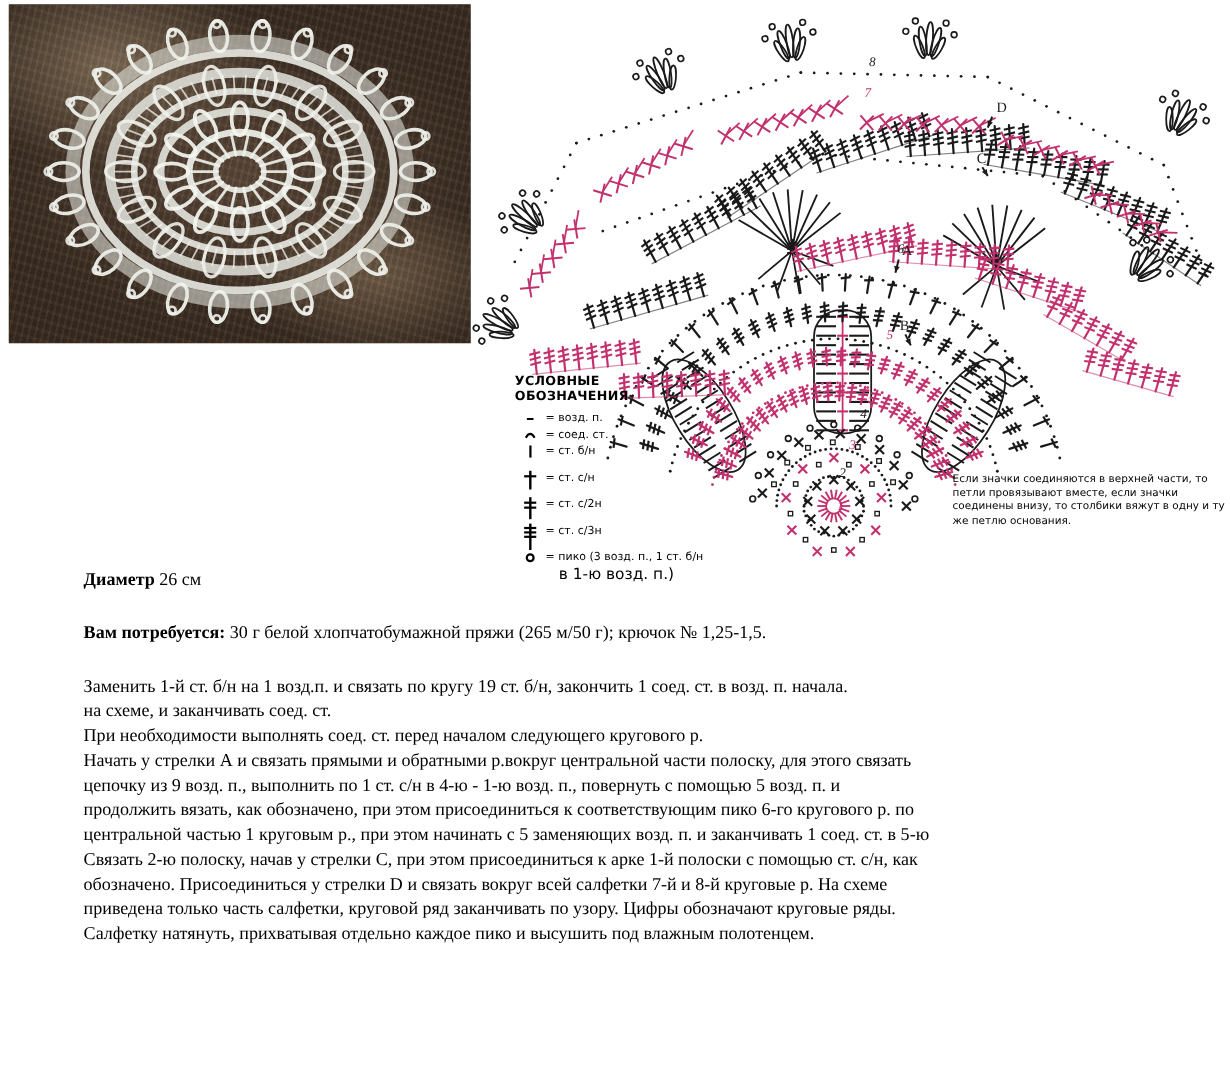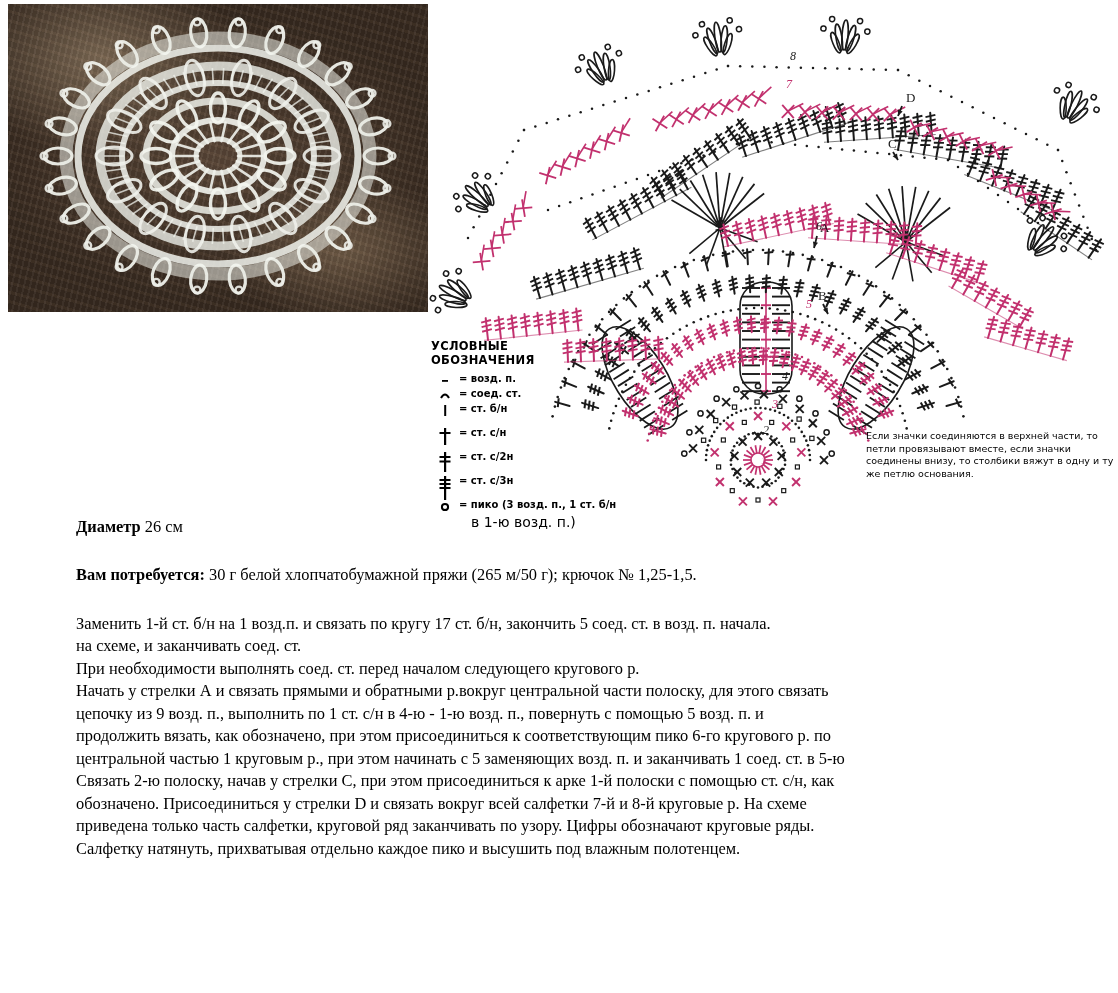--- a/index.html
+++ b/index.html
@@ -51,38 +51,38 @@
     top: 0px;
     width: 690px;
     height: 512px;
     background: #ffffff;
   }
   #diagram-svg { position: absolute; inset: 0; }
 
   
   #legend-block {
     position: absolute;
-    left: 431px;
+    left: 468px;
     top: 340px;
     width: 215px;
     font-family: "DejaVu Sans", sans-serif;
   }
   #legend-title {
     font-size: 11.5px;
     font-weight: bold;
     line-height: 1.18;
     letter-spacing: 0.3px;
     color: #000;
     text-transform: uppercase;
     margin-bottom: 6px;
   }
   .legend-row {
     display: flex;
+    align-items: center;
     min-height: 13px;
-    font-weight: bold;
   }
   .legend-row.spaced { margin-top: 9px; }
   .legend-sym {
     width: 28px;
     flex: 0 0 28px;
     text-align: center;
     position: relative;
     height: 15px;
   }
   .legend-txt {
@@ -2438,21 +2438,21 @@
     <span class="lbl">Диаметр</span>
     <span>26 см</span>
   </p>
 
   <p class="para" id="p-materials">
     <span class="lbl">Вам потребуется:</span>
     <span>30 г белой хлопчатобумажной пряжи (265 м/50 г); крючок № 1,25-1,5.</span>
   </p>
 
   <p class="para" id="p-work">
-    <span class="line">Заменить 1-й ст. б/н на 1 возд.п. и связать по кругу 17 ст. б/н, закончить 5 соед. ст. в возд. п. начала.</span>
+    <span class="line">Заменить 1-й ст. б/н на 1 возд.п. и связать по кругу 19 ст. б/н, закончить 1 соед. ст. в возд. п. начала.</span>
     <span class="line">на схеме, и заканчивать соед. ст.</span>
     <span class="line">При необходимости выполнять соед. ст. перед началом следующего кругового р.</span>
     <span class="line">Начать у стрелки А и связать прямыми и обратными р.вокруг центральной части полоску, для этого связать</span>
     <span class="line">цепочку из 9 возд. п., выполнить по 1 ст. с/н в 4-ю - 1-ю возд. п., повернуть с помощью 5 возд. п. и</span>
     <span class="line">продолжить вязать, как обозначено, при этом присоединиться к соответствующим пико 6-го кругового р. по</span>
     <span class="line">центральной частью 1 круговым р., при этом начинать с 5 заменяющих возд. п. и заканчивать 1 соед. ст. в 5-ю</span>
     <span class="line">Связать 2-ю полоску, начав у стрелки С, при этом присоединиться к арке 1-й полоски с помощью ст. с/н, как</span>
     <span class="line">обозначено. Присоединиться у стрелки D и связать вокруг всей салфетки 7-й и 8-й круговые р. На схеме</span>
     <span class="line">приведена только часть салфетки, круговой ряд заканчивать по узору. Цифры обозначают круговые ряды.</span>
     <span class="line">Салфетку натянуть, прихватывая отдельно каждое пико и высушить под влажным полотенцем.</span>

